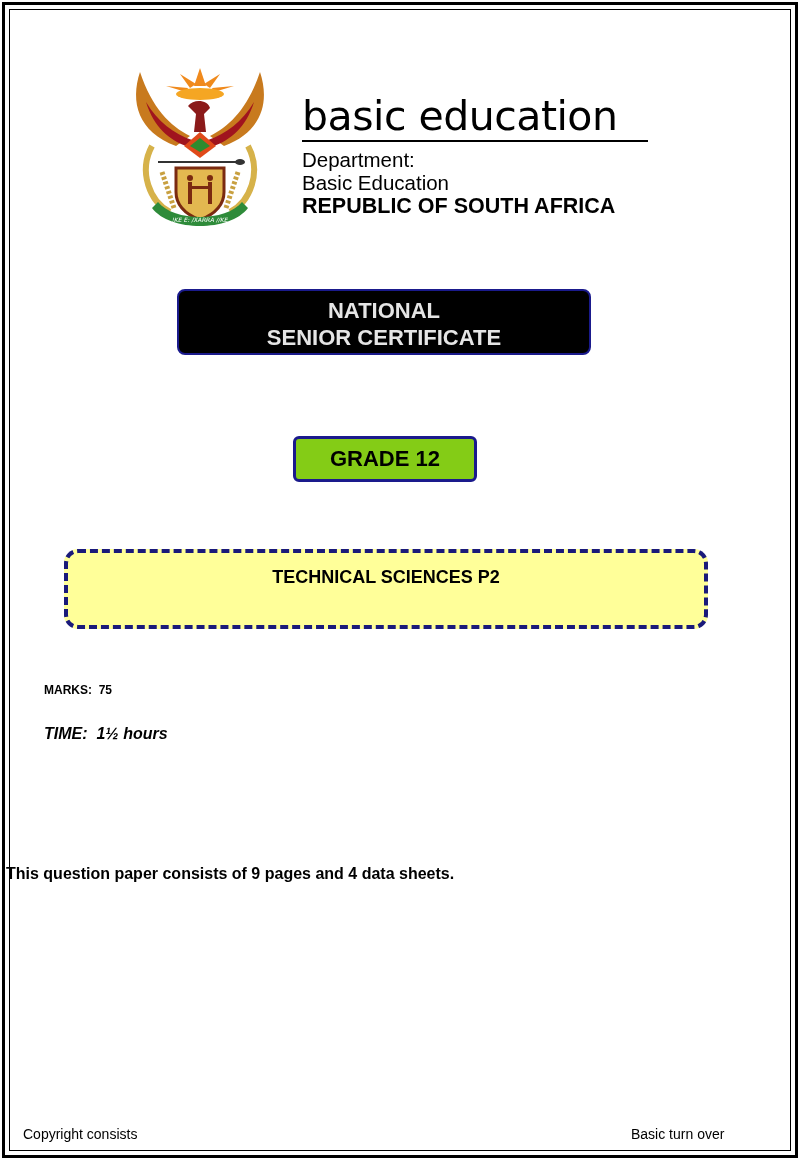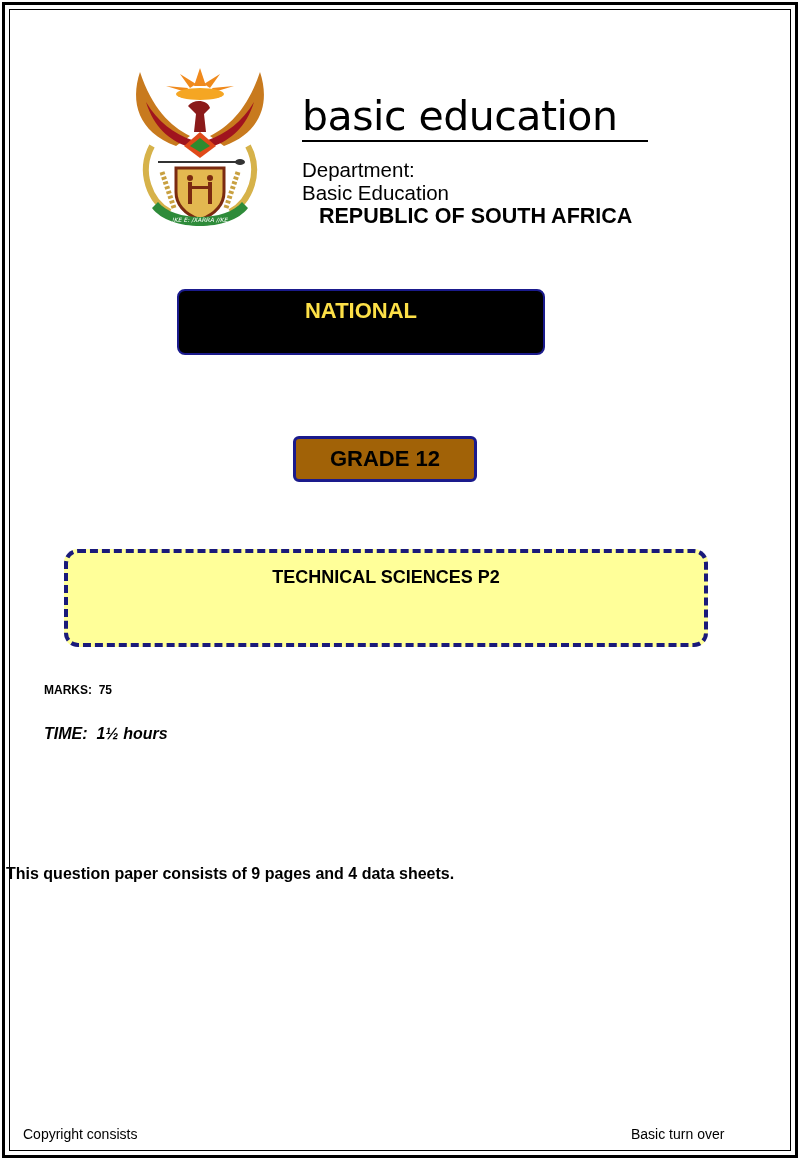--- a/index.html
+++ b/index.html
@@ -5,28 +5,28 @@
   html, body { margin: 0; padding: 0; background: #ffffff; }
   body { width: 800px; height: 1160px; position: relative; overflow: hidden; font-family: "Liberation Sans", sans-serif; color: #000; }
   .outer-border { position: absolute; left: 2px; top: 2px; width: 790px; height: 1150px; border: 3px solid #000; }
   .inner-border { position: absolute; left: 9px; top: 9px; width: 780px; height: 1140px; border: 1px solid #000; }
 
   .crest { position: absolute; left: 130px; top: 62px; width: 140px; height: 168px; }
   .brand { position: absolute; left: 302px; top: 92px; width: 346px; }
   .brand-title { font-family: "DejaVu Sans", sans-serif; font-size: 41px; letter-spacing: -0.5px; line-height: 48px; height: 48px; }
   .brand-rule { height: 2px; background: #000; margin-top: 0px; width: 346px; }
   .brand-line { font-size: 20.5px; line-height: 23px; }
-  .brand-line.first { margin-top: 16px; }
-  .brand-country { font-size: 21.5px; font-weight: bold; line-height: 24px; margin-left: 17px; }
+  .brand-line.first { margin-top: 6px; }
+  .brand-country { font-size: 21.5px; font-weight: bold; line-height: 24px; }
 
-  .nsc-box { position: absolute; left: 177px; top: 289px; width: 368px; height: 66px; background: #000; border: 2px solid #1a1a8c; border-radius: 8px; color: #fde047; text-align: center; font-weight: bold; font-size: 22px; line-height: 27px; padding-top: 6px; box-sizing: border-box; }
+  .nsc-box { position: absolute; left: 177px; top: 289px; width: 414px; height: 66px; background: #000; border: 2px solid #1a1a8c; border-radius: 8px; color: #e5e5e5; text-align: center; font-weight: bold; font-size: 22px; line-height: 27px; padding-top: 6px; box-sizing: border-box; }
 
-  .grade-box { position: absolute; left: 293px; top: 436px; width: 184px; height: 46px; background: #a16207; border: 3px solid #1a1a8c; border-radius: 6px; text-align: center; font-weight: bold; font-size: 22px; line-height: 40px; box-sizing: border-box; }
+  .grade-box { position: absolute; left: 293px; top: 436px; width: 184px; height: 46px; background: #84cc16; border: 3px solid #1a1a8c; border-radius: 6px; text-align: center; font-weight: bold; font-size: 22px; line-height: 40px; box-sizing: border-box; }
 
-  .subject-box { position: absolute; left: 64px; top: 549px; width: 644px; height: 98px; background: #ffff99; border: 4px dashed #1a1a7a; border-radius: 14px; text-align: center; font-weight: bold; font-size: 18px; box-sizing: border-box; }
+  .subject-box { position: absolute; left: 64px; top: 549px; width: 644px; height: 80px; background: #ffff99; border: 4px dashed #1a1a7a; border-radius: 14px; text-align: center; font-weight: bold; font-size: 18px; box-sizing: border-box; }
   .subject-title { position: absolute; left: 0; right: 0; top: 14px; }
   .subject-date { position: absolute; left: 0; right: 0; top: 60px; }
 
   .marks { position: absolute; left: 44px; top: 683px; font-weight: bold; font-size: 12px; }
   .time { position: absolute; left: 44px; top: 725px; font-weight: bold; font-size: 16px; font-style: italic; }
   .consists { position: absolute; left: 0; right: 0; top: 865px; font-weight: bold; font-size: 16px; padding-left: 6px; }
 
   .footer-left { position: absolute; left: 23px; top: 1126px; font-size: 14px; }
   .footer-right { position: absolute; left: 631px; top: 1126px; font-size: 14px; }
 </style>
@@ -82,20 +82,21 @@
 <div class="brand">
   <div class="brand-title">basic education</div>
   <div class="brand-rule"></div>
   <div class="brand-line first">Department:</div>
   <div class="brand-line">Basic Education</div>
   <div class="brand-country">REPUBLIC OF SOUTH AFRICA</div>
 </div>
 
 <div class="nsc-box">
   <div>NATIONAL</div>
+  <div>SENIOR CERTIFICATE</div>
 </div>
 
 <div class="grade-box">
   <span>GRADE 12</span>
 </div>
 
 <div class="subject-box">
   <div class="subject-title">TECHNICAL SCIENCES P2</div>
 </div>
 

